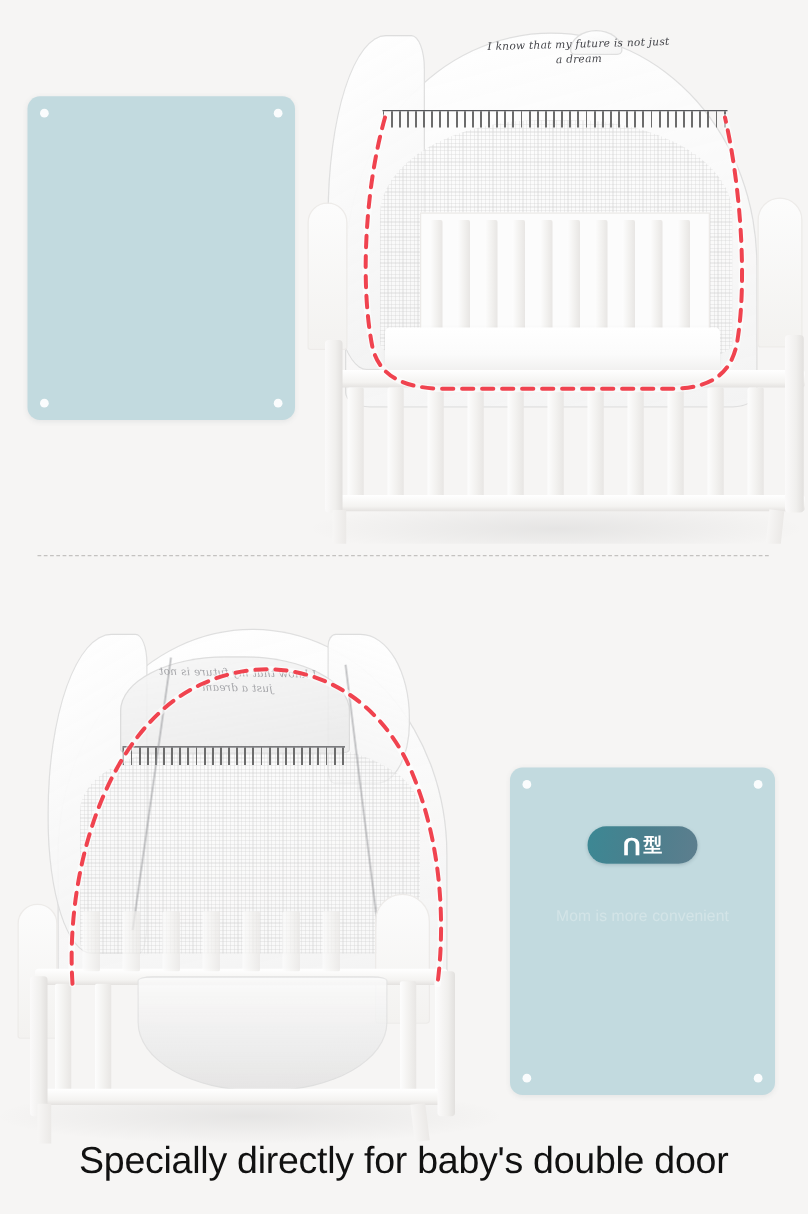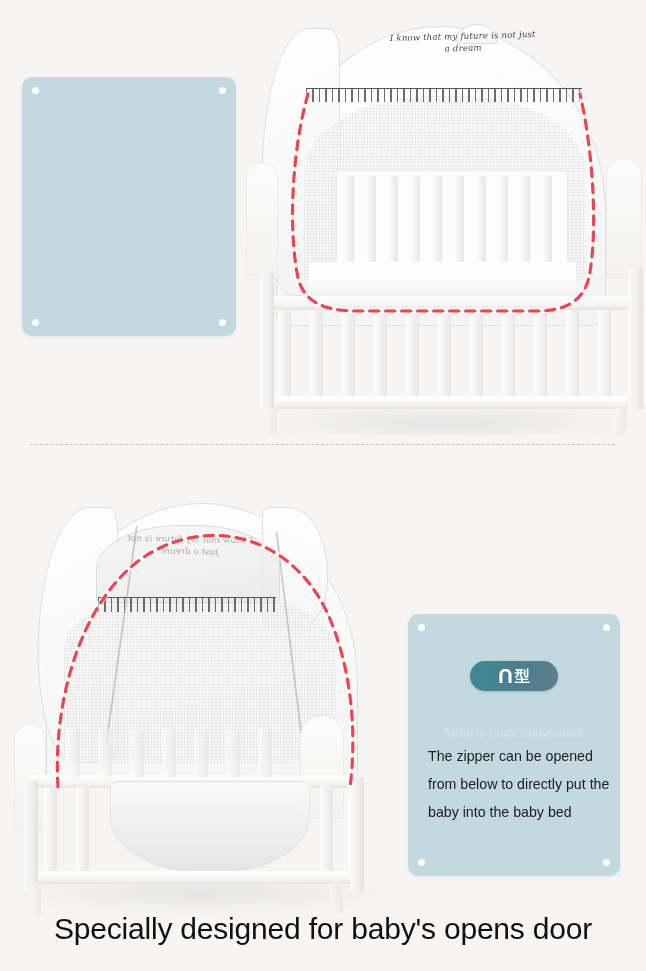--- a/index.html
+++ b/index.html
@@ -433,20 +433,19 @@
       <span class="corner-dot bl"></span>
       <span class="corner-dot br"></span>
 
       <div class="badge badge-bottom">
         <span class="badge-shape flipped">U</span>
         <span class="badge-cn">型</span>
       </div>
 
       <div class="card-subtitle sub-bottom">Mom is more convenient</div>
 
-      <div class="card-body body-bottom">The zipper can be opened from below to directly put the baby into the baby bed</div>
     </div>
 
   </div>
 
-  <div class="caption">Specially designed for baby's opens door</div>
+  <div class="caption">Specially directly for baby's double door</div>
 
 </div>
 
 </body></html>

